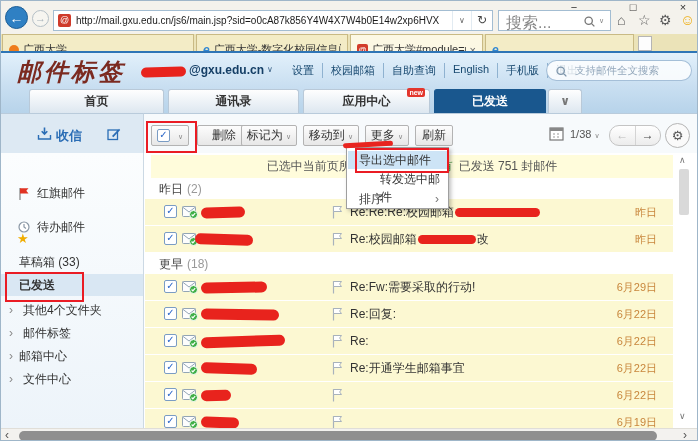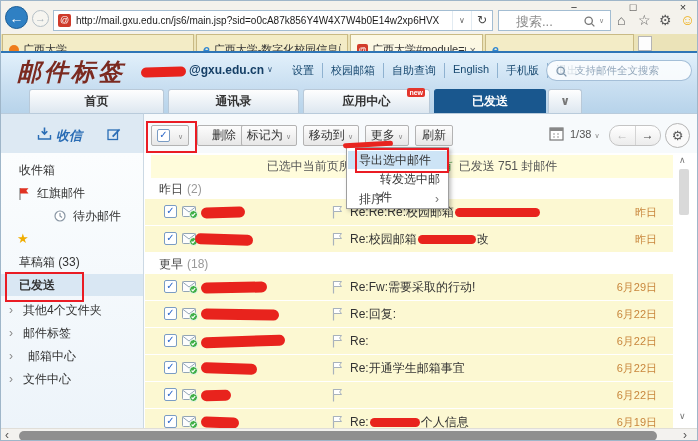--- a/index.html
+++ b/index.html
@@ -17,21 +17,21 @@
     color:#fff;text-align:center;line-height:22px;font-size:14px;box-sizing:border-box;}
   #fwd-btn{left:31px;top:9px;width:17px;height:17px;border-radius:50%;background:#f6f5f0;border:1px solid #b4bfc6;
     color:#a7b2ba;text-align:center;line-height:15px;font-size:11px;box-sizing:border-box;}
   #urlbar{left:52px;top:9px;width:440px;height:21px;background:#fff;border:1px solid #a3bdd2;box-sizing:border-box;}
   #url-favicon{left:4px;top:3px;width:13px;height:13px;background:#cf3a2a;border-radius:2px;color:#fff;
     font-size:9px;line-height:13px;text-align:center;}
   #url-text{left:22px;top:0;width:372px;height:19px;font-size:10px;line-height:19px;color:#1a1a1a;}
   #url-caret{left:398px;top:0;width:18px;height:19px;text-align:center;font-size:8px;line-height:19px;color:#666;border-left:1px solid #e2ebf2;}
   #url-refresh{left:417px;top:0;width:20px;height:19px;text-align:center;font-size:12px;line-height:19px;color:#444;border-left:1px solid #e2ebf2;}
   #ie-search{left:497px;top:9px;width:113px;height:21px;background:#fff;border:1px solid #a3bdd2;box-sizing:border-box;}
-  #ie-search input{position:absolute;left:15px;top:2px;width:68px;border:0;outline:0;background:transparent;font-size:13px;color:#333;}
+  #ie-search input{position:absolute;left:5px;top:2px;width:68px;border:0;outline:0;background:transparent;font-size:16px;color:#333;}
   #ie-search input::placeholder{color:#8a8a8a;}
   .mag{position:absolute;}
   #chrome-home{left:616px;top:11px;font-size:14px;color:#5a5a5a;}
   #chrome-star{left:637px;top:11px;font-size:14px;color:#5a5a5a;}
   #chrome-gear{left:658px;top:11px;font-size:14px;color:#5a5a5a;}
   #chrome-smiley{left:679px;top:10px;font-size:15px;color:#eeb019;}
 
   
   #tabbar{left:0;top:33px;width:698px;height:17px;background:#ebe3b8;}
   .btab{top:33px;height:30px;box-sizing:border-box;background:#f3ecc6;border:1px solid #c9ba84;border-bottom:0;
@@ -218,21 +218,21 @@
   </div>
   <div class="navtab active abs" style="left:433px;width:112px;">已发送</div>
   <div class="navtab abs" style="left:547px;width:34px;color:#777;">∨</div>
 
   <div id="tb-left" class="abs"></div>
   <div id="tb-right" class="abs"></div>
   <svg class="abs" style="left:36px;top:125px;" width="15" height="15" viewBox="0 0 15 14">
       <path d="M7.5 1 v6 M4.7 4.7 L7.5 7.5 L10.3 4.7" stroke="#2a6db5" stroke-width="1.6" fill="none"></path>
       <path d="M1.5 8.5 v4 h12 v-4" stroke="#2a6db5" stroke-width="1.4" fill="none"></path>
     </svg>
-  <div class="abs bluelabel" style="left:55px;top:126px;font-style:italic;">收信</div>
+  <div class="abs bluelabel" style="left:55px;top:126px;">收信</div>
   <svg class="abs" style="left:106px;top:126px;" width="14" height="14" viewBox="0 0 14 14">
       <rect x="1" y="3" width="9.5" height="9.5" fill="none" stroke="#2a6db5" stroke-width="1.3"></rect>
       <path d="M5 9 L12 1.8 L13.2 3 L6.3 10.2 Z" fill="#2a6db5"></path>
     </svg>
   <div class="abs bluelabel" style="left:124px;top:126px;margin-left:32px;">写信</div>
 
   <div class="tbtn abs" style="left:150px;width:38px;">
     <span class="cb abs" style="left:5px;top:3px;">✓</span>
     <span class="caret abs" style="left:26px;top:1px;">∨</span>
   </div>
@@ -261,31 +261,28 @@
     <span class="caret">∨</span>
   </div>
   <div id="pager" class="abs">
     <span id="pg-prev">←</span>
     <span id="pg-next">→</span>
   </div>
   <div id="gear-btn" class="abs">⚙</div>
 
   <div id="sidebar" class="abs">
     <div id="sel-bar" class="abs"></div>
-    <div class="sitem abs" style="top:6px;">
-        <span class="lbl" style="left:18px;">收件箱</span>
-      </div>
     <div class="sitem abs" style="top:29px;">
       <svg class="abs" style="left:17px;top:5px;" width="12" height="13" viewBox="0 0 12 13">
           <path d="M2 1 V13" stroke="#8a8a8a" stroke-width="1.3"></path>
           <path d="M2 1.2 H10.5 L8.3 3.8 L10.5 6.4 H2 Z" fill="#e03323"></path>
         </svg>
       <span class="lbl" style="left:36px;">红旗邮件</span>
     </div>
-    <div class="sitem abs" style="top:52px;margin-left:36px;">
+    <div class="sitem abs" style="top:63px;">
       <svg class="abs" style="left:17px;top:5px;" width="12" height="12" viewBox="0 0 12 12">
           <circle cx="6" cy="6" r="5" fill="#fff" stroke="#8a97a5" stroke-width="1.2"></circle>
           <path d="M6 3 V6 L8 7.5" stroke="#8a97a5" stroke-width="1.2" fill="none"></path>
         </svg>
       <span class="lbl" style="left:36px;">待办邮件</span>
     </div>
     <div class="sitem abs" style="top:75px;">
       <span class="abs" style="left:16px;color:#f0ad00;font-size:13px;">★</span>
     </div>
     <div class="sitem abs" style="top:98px;">
@@ -297,21 +294,21 @@
     <div class="sitem abs" style="top:146px;">
         <span class="exp">›</span>
         <span class="lbl" style="left:22px;">其他4个文件夹</span>
       </div>
     <div class="sitem abs" style="top:169px;">
         <span class="exp">›</span>
         <span class="lbl" style="left:22px;">邮件标签</span>
       </div>
     <div class="sitem abs" style="top:192px;">
         <span class="exp">›</span>
-        <span class="lbl" style="left:27px;">邮箱中心</span>
+        <span class="lbl" style="left:18px;">邮箱中心</span>
       </div>
     <div class="sitem abs" style="top:215px;">
         <span class="exp">›</span>
         <span class="lbl" style="left:22px;">文件中心</span>
       </div>
   </div>
 
   <div id="main" class="abs">
     <div id="notice" class="abs">
       <span>已选中当前页所有邮件，</span><span class="lnk">选中所有</span><span>已发送 751 封邮件</span>
@@ -448,21 +445,20 @@
           <rect x="0.5" y="0.5" width="13" height="10" rx="1" fill="#fdfdfd" stroke="#93a5b5"></rect>
           <path d="M0.5 1 L7 6 L13.5 1" fill="none" stroke="#93a5b5"></path>
           <circle cx="11.5" cy="8.5" r="4" fill="#3faf46" stroke="#fff"></circle>
           <path d="M9.6 8.5 l1.3 1.3 l2.3-2.6" stroke="#fff" stroke-width="1.2" fill="none"></path>
         </svg>
       <span class="snd scrib" style="width:38px;transform:rotate(2deg);"></span>
       <svg class="flg" width="11" height="14" viewBox="0 0 11 14">
           <path d="M1.5 1 V13.5" stroke="#a8b2bc" stroke-width="1.2"></path>
           <path d="M1.5 1.5 H9.5 L7.6 4 L9.5 6.5 H1.5 Z" fill="#fff" stroke="#a8b2bc"></path>
         </svg>
-      <span class="sbj"><span>Re:</span><span class="scrib" style="width:50px;"></span><span>个人信息</span></span>
       <span class="dt">6月19日</span>
     </div>
   </div>
 
   <div id="more-menu" class="abs">
     <div class="mi hl abs" style="top:3px;">导出选中邮件</div>
     <div class="mi abs" style="top:22px;padding-left:32px;">转发选中邮件</div>
     <div class="mi abs" style="top:42px;">
       <span>排序</span>
       <span class="sub">›</span>

